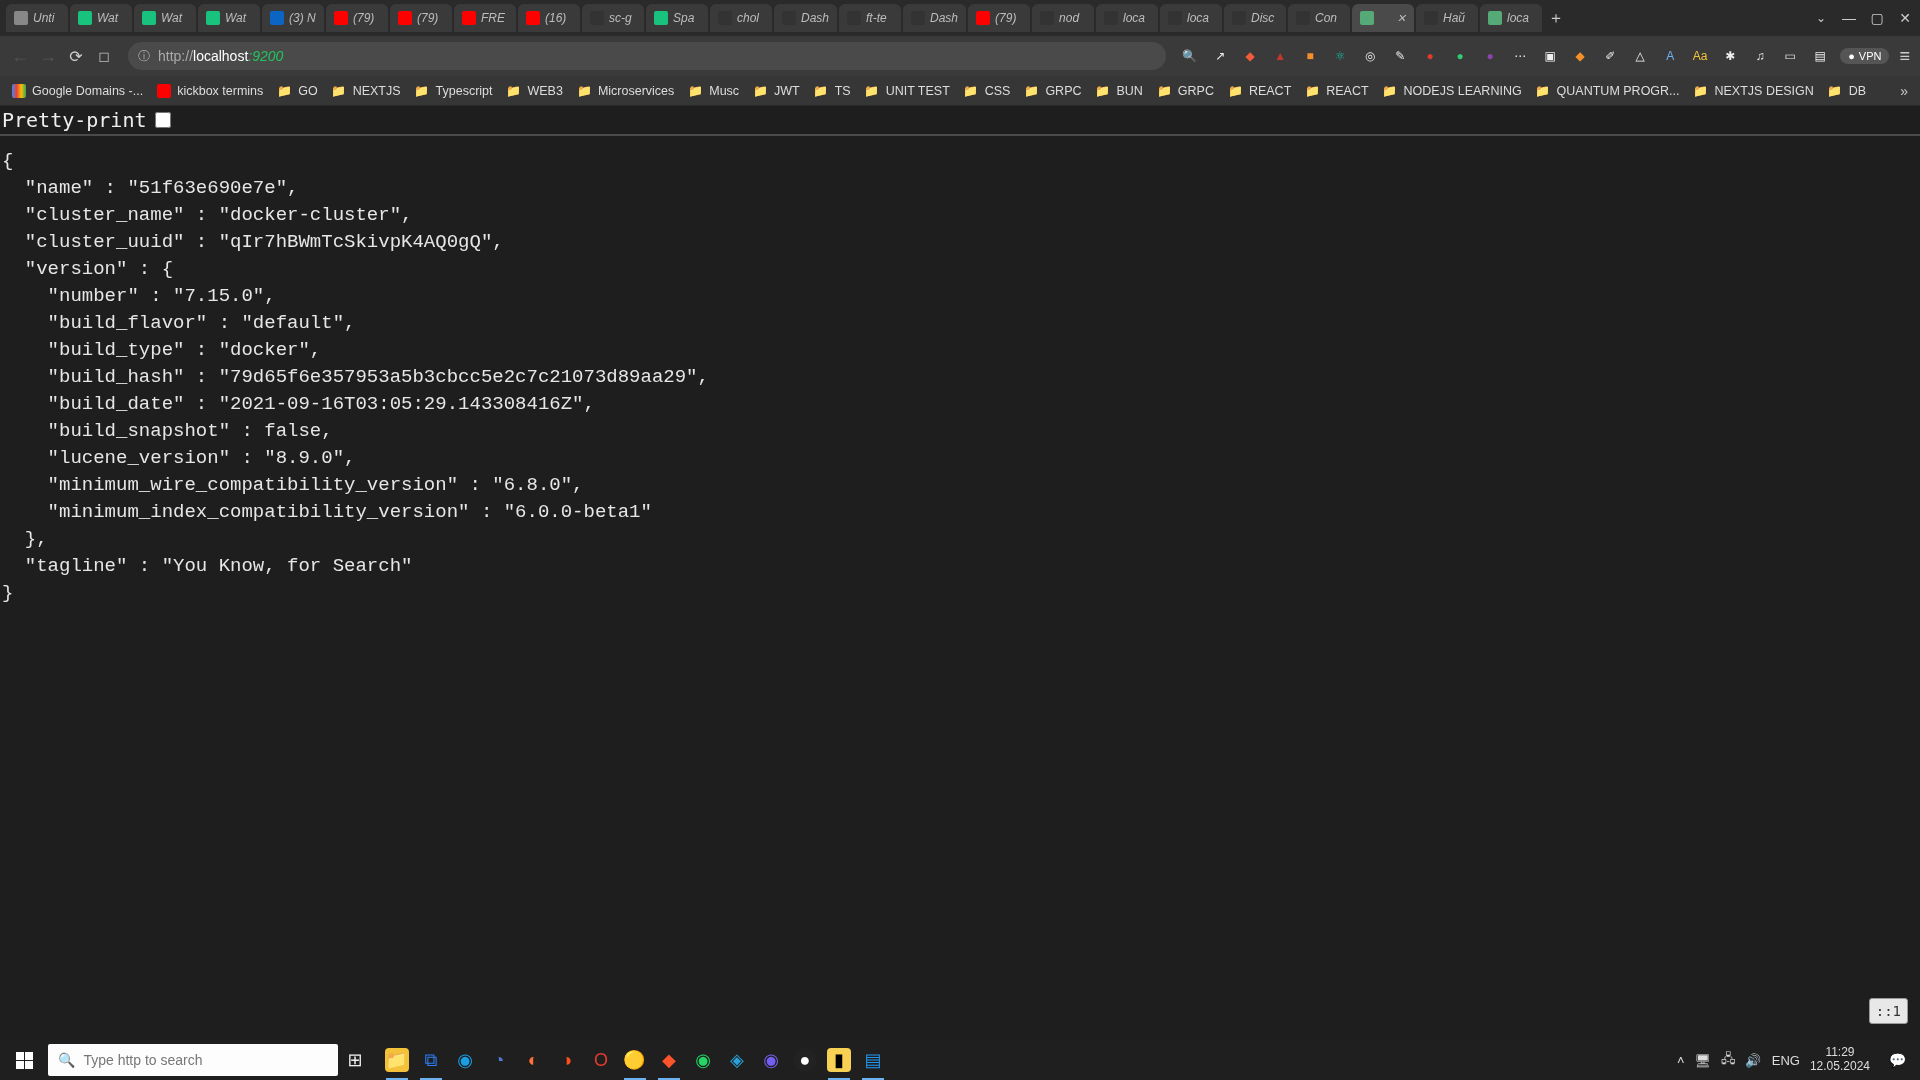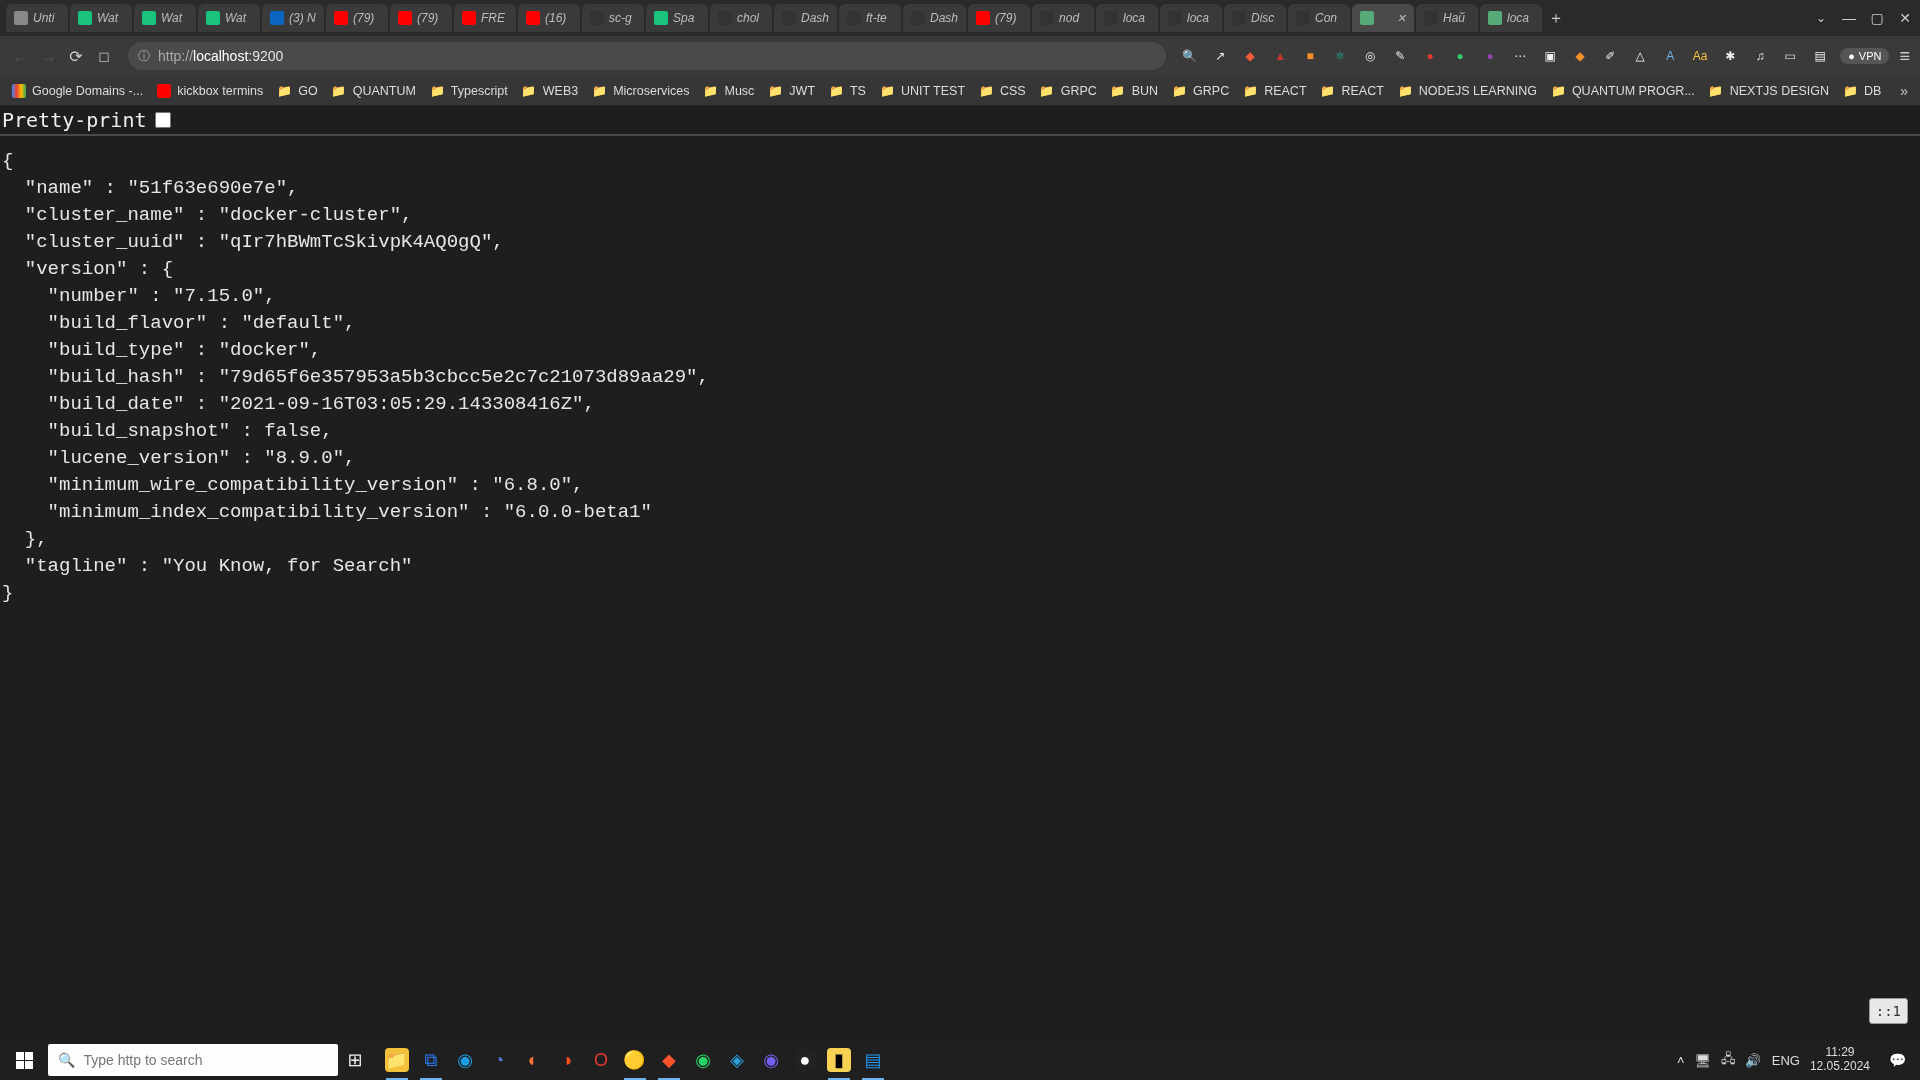--- a/index.html
+++ b/index.html
@@ -107,21 +107,21 @@
   display: flex;
   align-items: center;
   padding: 0 10px;
   gap: 8px;
   color: #ddd;
   font-size: 14px;
   margin: 0 6px;
 }
 .url-bar .prot-ic { color:#aaa; font-size:12px;}
 .url-bar .url-text .host { color:#fff; }
-.url-bar .url-text .port { color:#e5e5e5; }
+.url-bar .url-text .port { color:#22c55e;font-style:italic; }
 .url-right-icons {
   display:flex;
   align-items:center;
   gap:10px;
 }
 .ext-ic {
   width: 20px; height: 20px;
   border-radius: 4px;
   display:flex;align-items:center;justify-content:center;
   font-size:12px;
@@ -423,21 +423,21 @@
     <div class="bm-item">
       <span class="site-ic" style="background: rgb(255, 0, 0);"></span>
       <span>kickbox termins</span>
     </div>
     <div class="bm-item">
       <span class="folder-ic">📁</span>
       <span>GO</span>
     </div>
     <div class="bm-item">
       <span class="folder-ic">📁</span>
-      <span>QUANTUM</span>
+      <span>NEXTJS</span>
     </div>
     <div class="bm-item">
       <span class="folder-ic">📁</span>
       <span>Typescript</span>
     </div>
     <div class="bm-item">
       <span class="folder-ic">📁</span>
       <span>WEB3</span>
     </div>
     <div class="bm-item">

